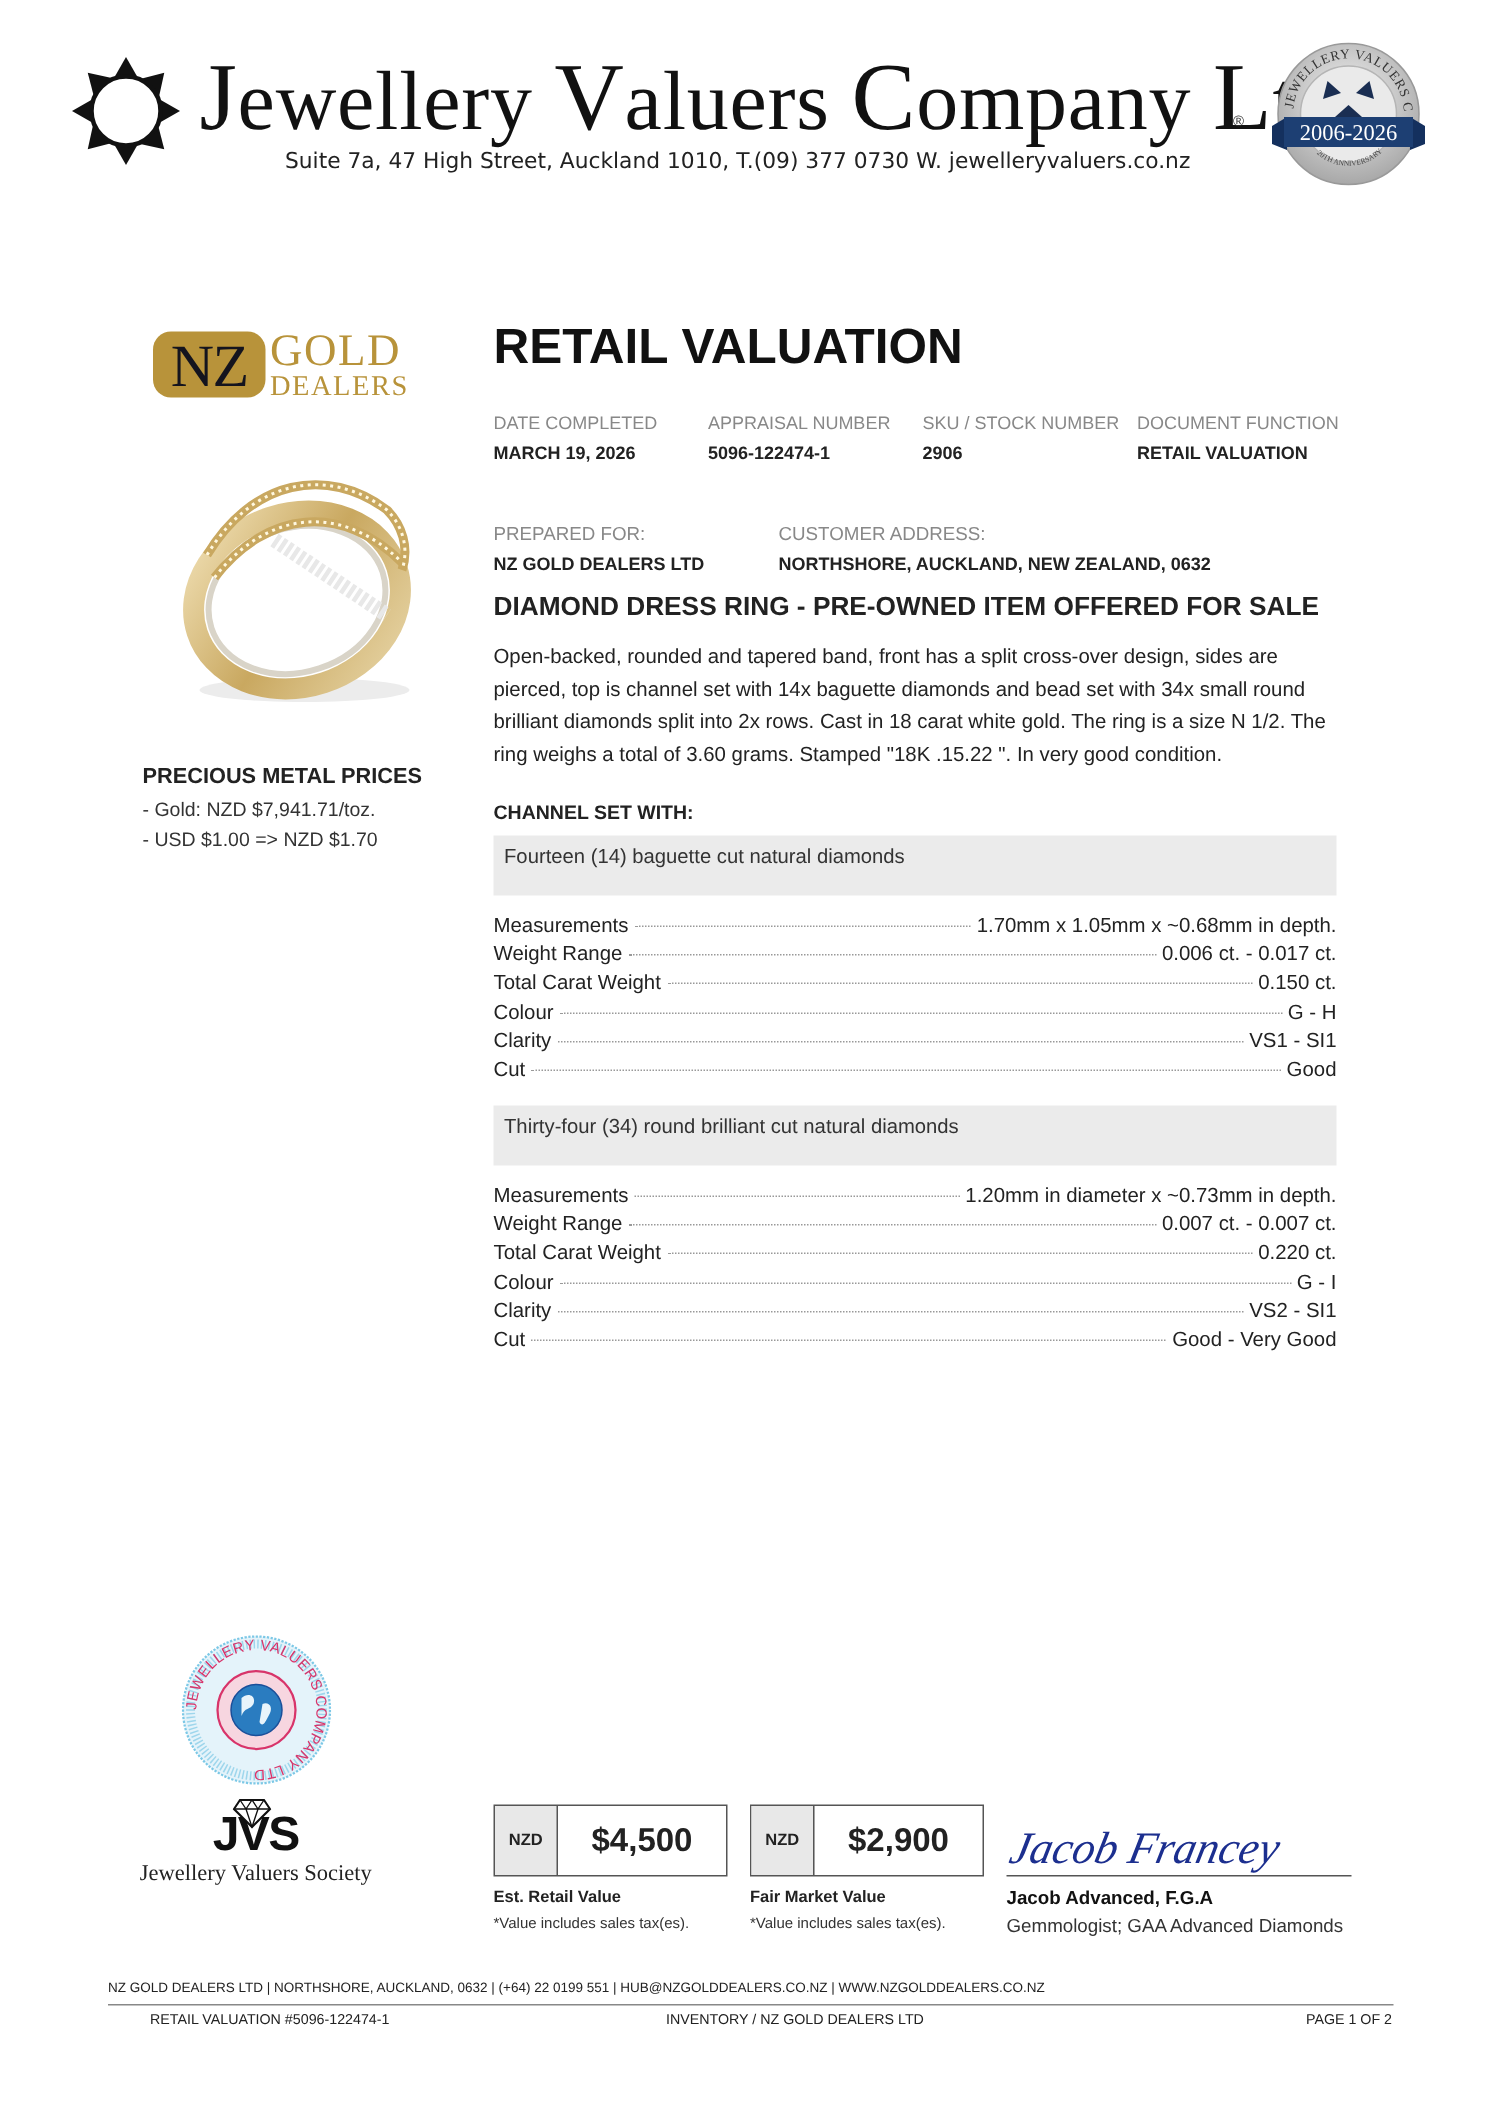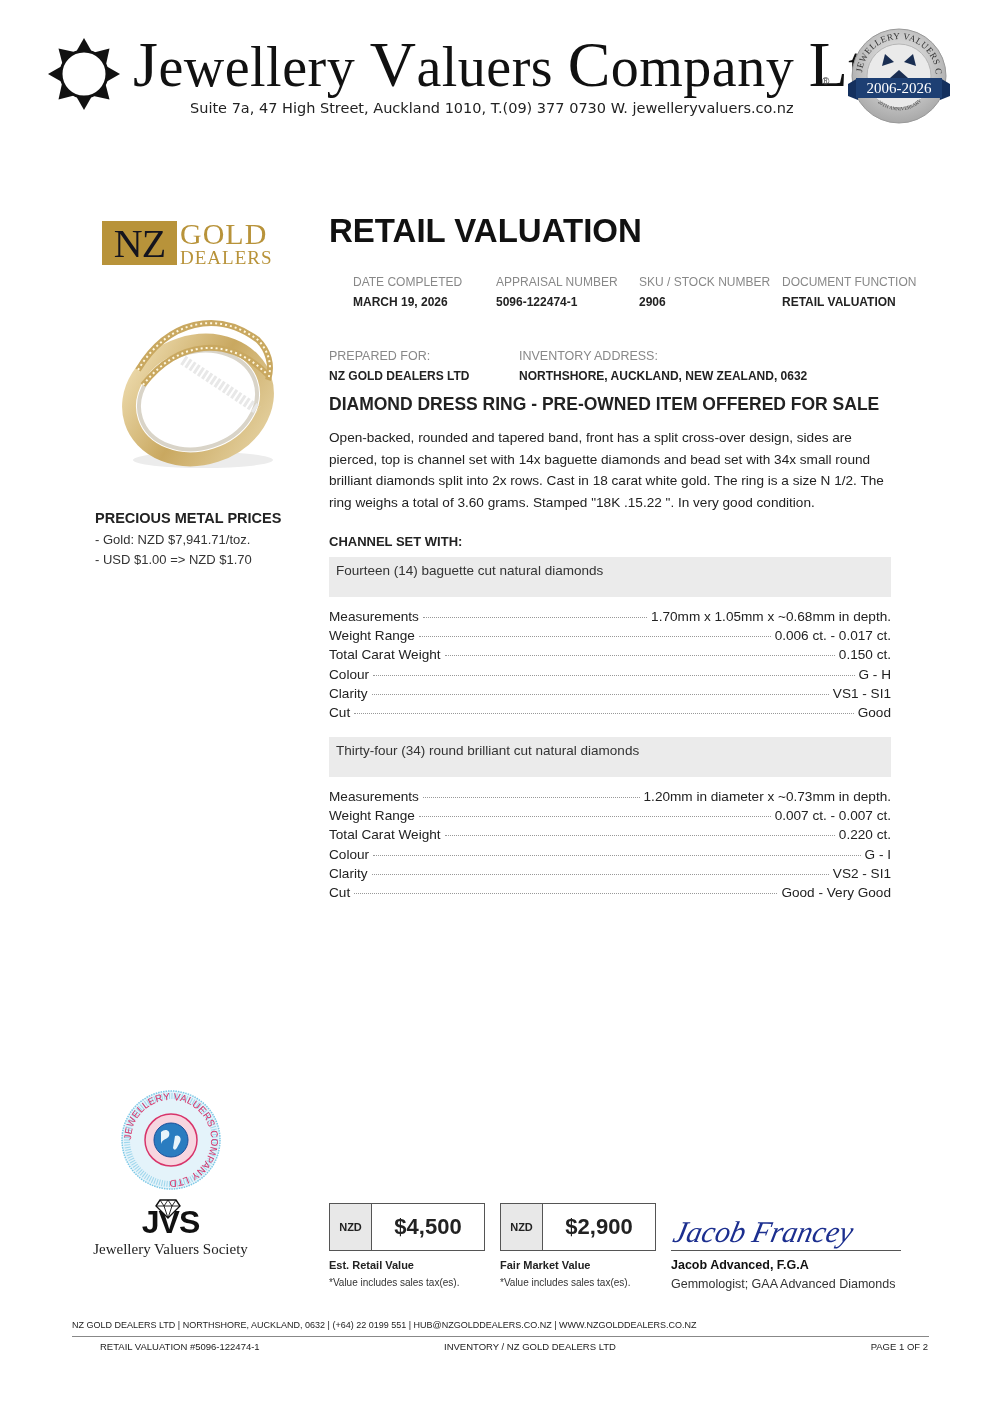--- a/index.html
+++ b/index.html
@@ -9,21 +9,21 @@
   
   .hdr-logo { position: absolute; left: 48px; top: 38px; width: 72px; height: 72px; }
   .hdr-title { position: absolute; left: 133px; top: 30px; font-family: "Liberation Serif", serif; font-size: 56px; color: #111; letter-spacing: 0.5px; white-space: nowrap; line-height: 70px; }
   .hdr-title .cap { font-size: 64px; }
   .hdr-reg { position: absolute; left: 822px; top: 76px; font-size: 10px; color: #333; }
   .hdr-addr { position: absolute; left: 190px; top: 100px; font-family: "DejaVu Sans", sans-serif; font-size: 14.5px; color: #222; white-space: nowrap; }
   .badge { position: absolute; left: 840px; top: 26px; width: 118px; height: 100px; }
 
   
   .nzgd { position: absolute; left: 102px; top: 219px; display: flex; align-items: center; }
-  .nzgd-box { width: 75px; height: 44px; background: #b8933a; border-radius: 0; display: flex; align-items: center; justify-content: center; font-family: "Liberation Serif", serif; font-size: 40px; color: #14141e; letter-spacing: -1px; }
+  .nzgd-box { width: 75px; height: 44px; background: #b8933a; border-radius: 12px; display: flex; align-items: center; justify-content: center; font-family: "Liberation Serif", serif; font-size: 40px; color: #14141e; letter-spacing: -1px; }
   .nzgd-words { margin-left: 3px; font-family: "Liberation Serif", serif; color: #b8933a; line-height: 1; }
   .nzgd-words .g { font-size: 30px; letter-spacing: 1px; display: block; }
   .nzgd-words .d { font-size: 19px; letter-spacing: 1px; display: block; margin-top: -1px; }
 
   .ring { position: absolute; left: 108px; top: 300px; width: 190px; height: 175px; }
 
   .metal { position: absolute; left: 95px; top: 510px; }
   .metal-title { font-size: 14.5px; font-weight: bold; color: #222; margin-bottom: 4px; }
   .metal-line { font-size: 13px; color: #333; line-height: 20px; }
 
@@ -141,21 +141,21 @@
 <div class="metal">
   <div class="metal-title">PRECIOUS METAL PRICES</div>
   <div class="metal-line">- Gold: NZD $7,941.71/toz.</div>
   <div class="metal-line">- USD $1.00 =&gt; NZD $1.70</div>
 </div>
 
 <div class="main">
   <div class="doc-title">RETAIL VALUATION</div>
 
   <div class="meta-row" style="top:275px;">
-    <div class="meta-cell" style="width:143px;margin-left:24px;">
+    <div class="meta-cell" style="width:143px;">
       <div class="lbl">DATE COMPLETED</div>
       <div class="val">MARCH 19, 2026</div>
     </div>
     <div class="meta-cell" style="width:143px;">
       <div class="lbl">APPRAISAL NUMBER</div>
       <div class="val">5096-122474-1</div>
     </div>
     <div class="meta-cell" style="width:143px;">
       <div class="lbl">SKU / STOCK NUMBER</div>
       <div class="val">2906</div>
@@ -165,21 +165,21 @@
       <div class="val">RETAIL VALUATION</div>
     </div>
   </div>
 
   <div class="meta-row" style="top:349px;">
     <div class="meta-cell" style="width:190px;">
       <div class="lbl" style="font-size:12.5px;">PREPARED FOR:</div>
       <div class="val">NZ GOLD DEALERS LTD</div>
     </div>
     <div class="meta-cell">
-      <div class="lbl" style="font-size:12.5px;">INVENTORY ADDRESS:</div>
+      <div class="lbl" style="font-size:12.5px;">CUSTOMER ADDRESS:</div>
       <div class="val">NORTHSHORE, AUCKLAND, NEW ZEALAND, 0632</div>
     </div>
   </div>
 
   <div class="item-title">DIAMOND DRESS RING - PRE-OWNED ITEM OFFERED FOR SALE</div>
   <div class="item-desc">Open-backed, rounded and tapered band, front has a split cross-over design, sides are pierced, top is channel set with 14x baguette diamonds and bead set with 34x small round brilliant diamonds split into 2x rows. Cast in 18 carat white gold. The ring is a size N 1/2. The ring weighs a total of 3.60 grams. Stamped "18K .15.22 ". In very good condition.</div>
 
   <div class="set" style="top:534px;">
     <div class="set-title">CHANNEL SET WITH:</div>
     <div class="set-band">Fourteen (14) baguette cut natural diamonds</div>

